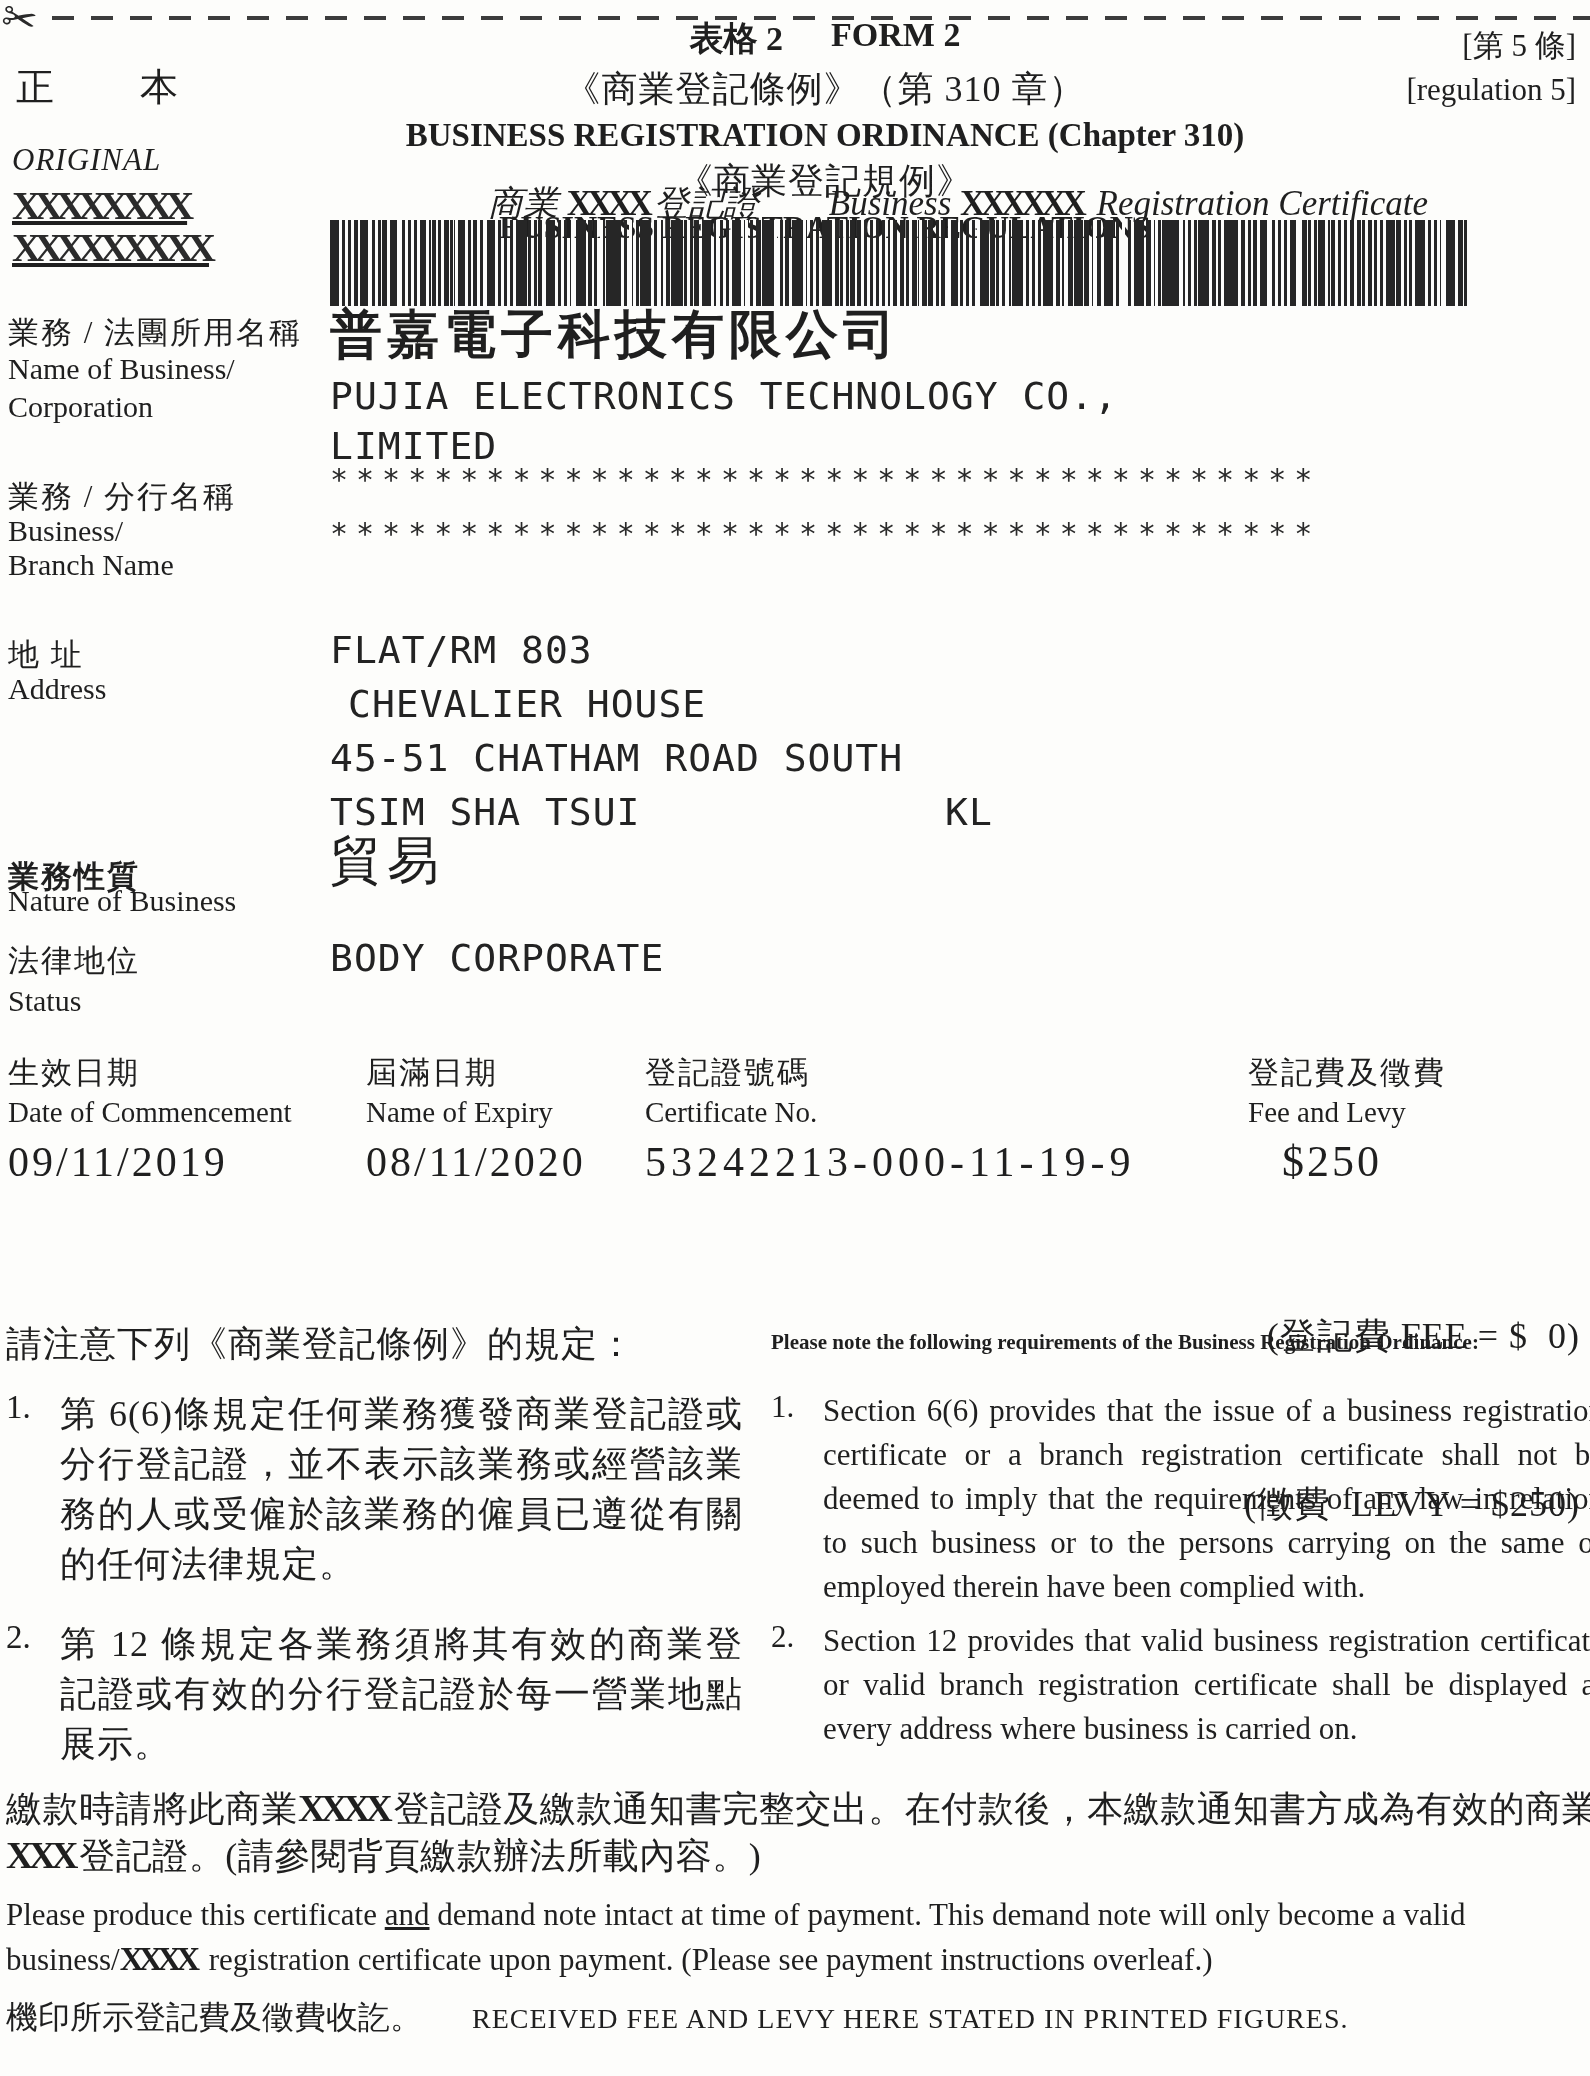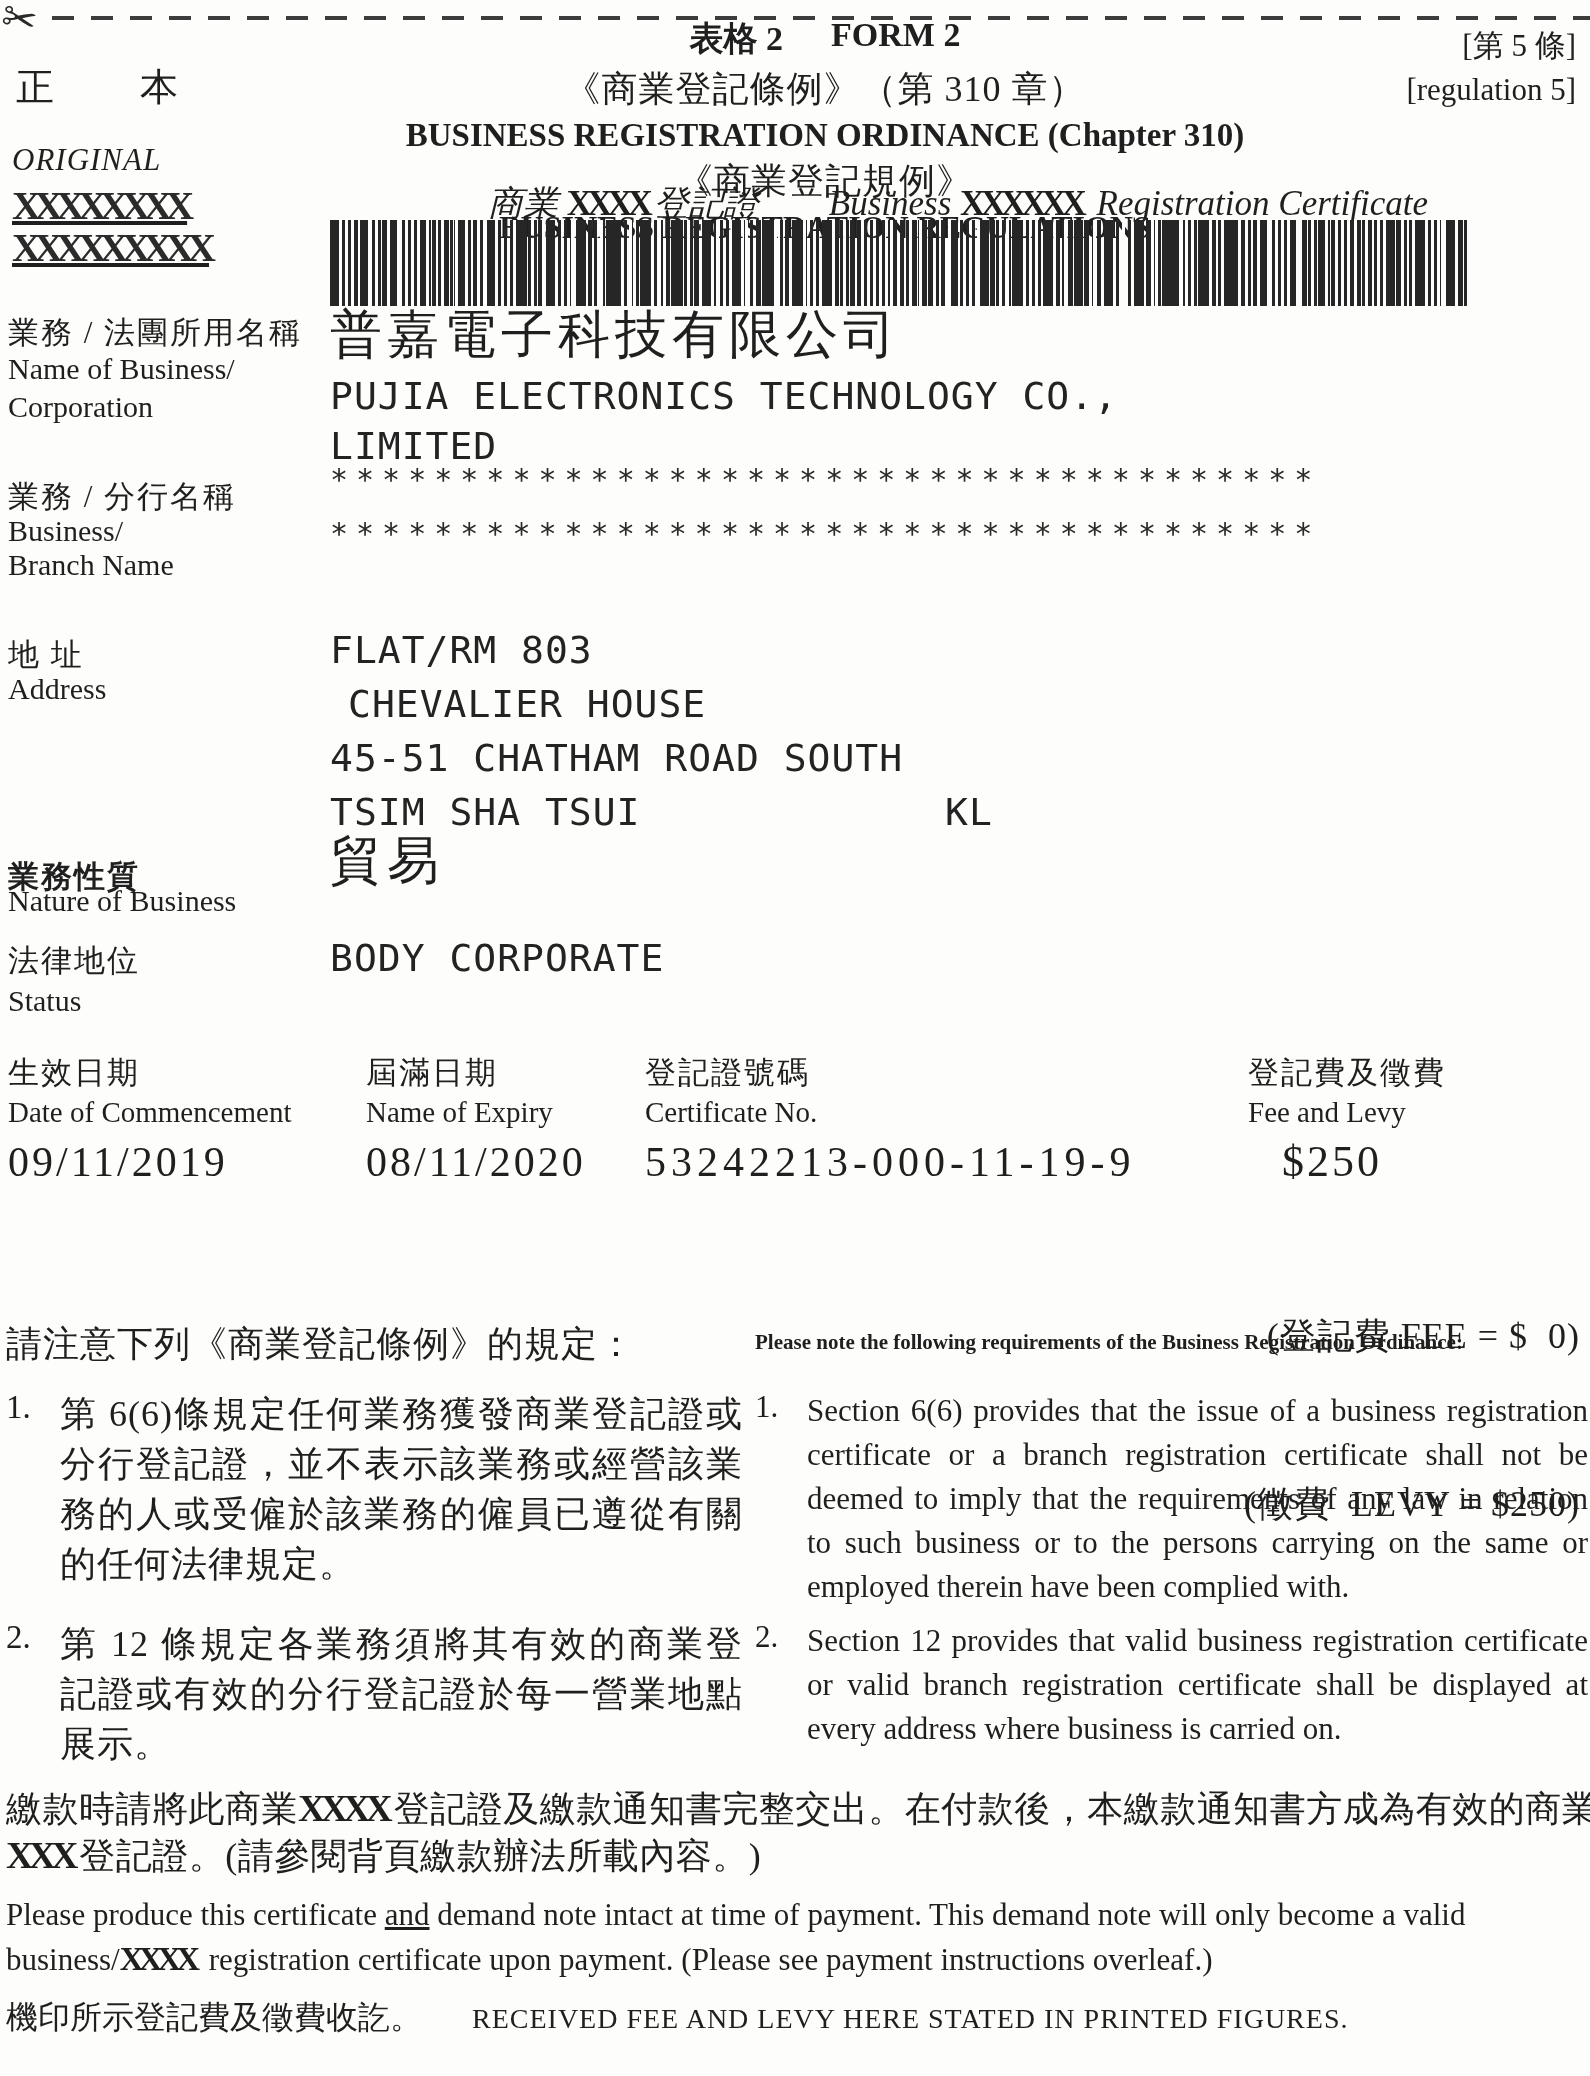--- a/index.html
+++ b/index.html
@@ -25,21 +25,21 @@
   .ct{font-size:35px;font-style:italic;white-space:nowrap;}
   .barcode{background-image:
      repeating-linear-gradient(90deg,transparent 0 9px,#fdfdfb 9px 12px,transparent 12px 29px),
      repeating-linear-gradient(90deg,#262626 0 3px,transparent 3px 6px),
      repeating-linear-gradient(90deg,#262626 0 2px,transparent 2px 13px),
      repeating-linear-gradient(90deg,#262626 0 8px,transparent 8px 31px);}
   .stars{font-family:"DejaVu Sans Mono",monospace;font-size:30px;letter-spacing:8px;color:#2a2a2a;}
   .feelines{font-size:36px;line-height:56px;text-align:right;white-space:pre;letter-spacing:1px;}
   
   .notes{left:6px;right:8px;top:1320px;}
-  .ngrid{display:grid;grid-template-columns:737px 833px;column-gap:12px;}
+  .ngrid{display:grid;grid-template-columns:737px 833px;column-gap:28px;}
   .nh-zh{font-size:36px;letter-spacing:1px;}
   .nh-en{font-size:21px;line-height:44px;font-weight:bold;text-align:justify;}
   .nitem{display:flex;margin-top:0;}
   .nno-zh{width:54px;flex:none;font-size:33px;}
   .nno-en{width:52px;flex:none;font-size:31px;}
   .ntxt-zh{font-size:36px;line-height:50px;text-align:justify;letter-spacing:1px;}
   .ntxt-en{font-size:31px;line-height:44px;text-align:justify;}
   .m-row1{margin-top:20px;}
   .m-row2{margin-top:10px;}
   .fzh{font-size:36px;line-height:46px;white-space:nowrap;letter-spacing:0.5px;}
@@ -80,21 +80,21 @@
 
   <div class="abs ct" style="left:488px;top:180px;">
     <span>商業 </span><span class="xx">XXXX</span><span>登記證</span><span style="display:inline-block;width:70px;"></span><span>Business </span><span class="xx">XXXXXX</span><span> Registration Certificate</span>
   </div>
 
   <div class="abs barcode" style="left:330px;top:220px;width:1142px;height:86px;"></div>
 
   <div class="abs lab-zh" style="left:8px;top:312px;">業務 / 法團所用名稱</div>
   <div class="abs lab-en" style="left:8px;top:352px;">Name of Business/</div>
   <div class="abs lab-en" style="left:8px;top:390px;">Corporation</div>
-  <div class="abs val-cjk" style="left:330px;top:300px;">普嘉電子科技有限公司</div>
+  <div class="abs val-cjk" style="left:330px;top:300px;font-weight:bold;">普嘉電子科技有限公司</div>
   <div class="abs val-mono" style="left:330px;top:374px;">PUJIA ELECTRONICS TECHNOLOGY CO.,</div>
   <div class="abs val-mono" style="left:330px;top:424px;">LIMITED</div>
 
   <div class="abs lab-zh" style="left:8px;top:476px;">業務 / 分行名稱</div>
   <div class="abs lab-en" style="left:8px;top:514px;">Business/</div>
   <div class="abs lab-en" style="left:8px;top:548px;">Branch Name</div>
   <div class="abs stars" style="left:330px;top:462px;">**************************************</div>
   <div class="abs stars" style="left:330px;top:516px;">**************************************</div>
 
   <div class="abs lab-zh" style="left:8px;top:634px;">地 址</div>

